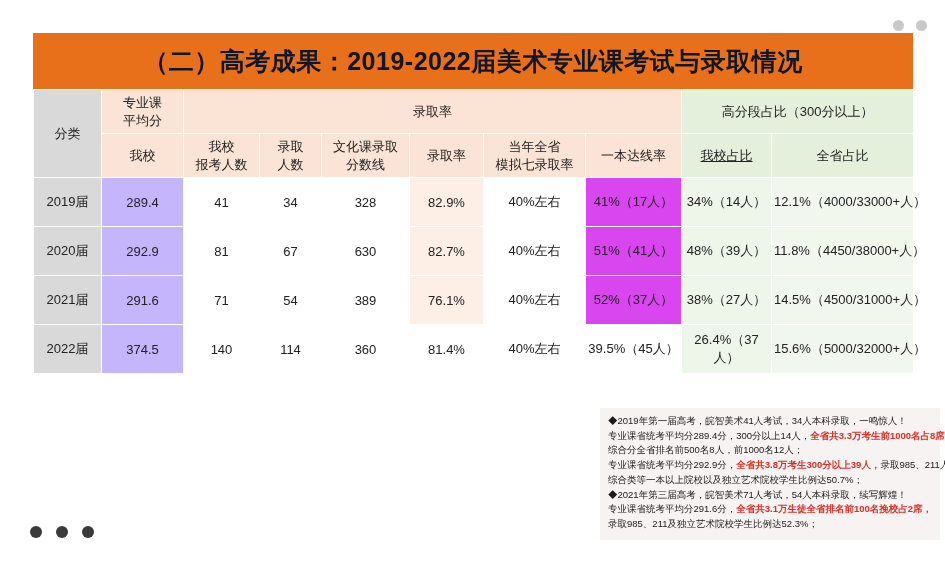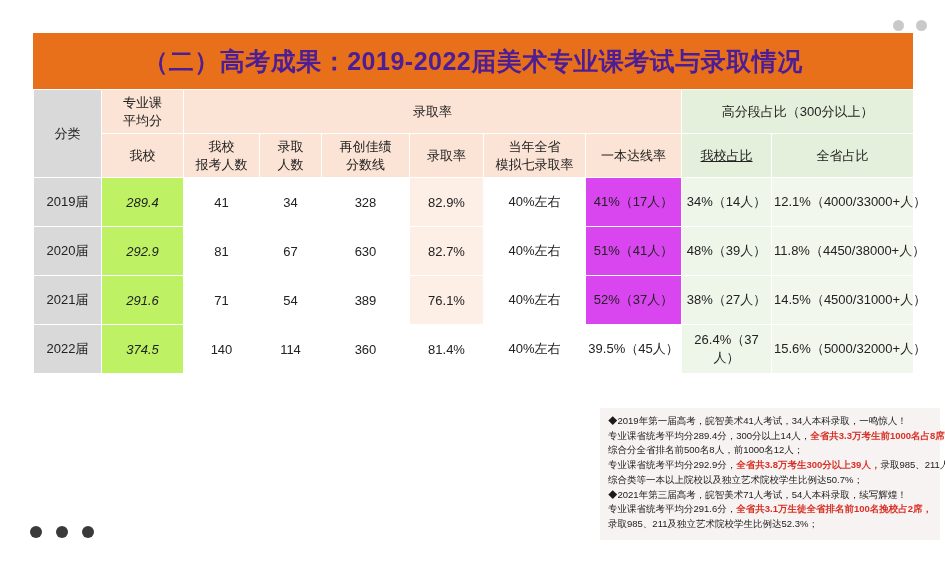--- a/index.html
+++ b/index.html
@@ -55,21 +55,21 @@
   }
 
   .title-bar {
     background: #e8701a;
     height: 56px;
     display: flex;
     align-items: center;
     justify-content: center;
   }
   .title-bar .title-text {
-    color: #4c1d95;
+    color: #0f172a;
     font-size: 25px;
     font-weight: bold;
     letter-spacing: 0.5px;
     white-space: nowrap;
   }
 
   table.grade-table {
     border-collapse: collapse;
     width: 880px;
     table-layout: fixed;
@@ -144,24 +144,23 @@
   }
 
   
   .c-year {
     background: #d9d9d9;
     font-size: 13px;
     color: #1a1a1a;
     font-weight: normal;
   }
   .c-red-light {
-    background: #bef264;
-    color: #c0392b;
-    font-size: 13px;
-    font-style: italic;
+    background: #c4b5fd;
+    color: #c0392b;
+    font-size: 13px;
   }
   .c-white {
     background: #ffffff;
     color: #222;
     font-size: 13px;
     margin-left: 8px;
   }
   .c-pink {
     background: #fdeee6;
     color: #c0392b;
@@ -249,21 +248,21 @@
 平均分</span></td>
         <td class="h-rate-group" colspan="6">录取率</td>
         <td class="h-high-group" colspan="2">高分段占比（300分以上）</td>
       </tr>
       <tr>
         <td class="h2-red">我校</td>
         <td class="h2-plain" style="white-space:pre-line">我校
 报考人数</td>
         <td class="h2-plain" style="white-space:pre-line">录取
 人数</td>
-        <td class="h2-plain" style="white-space:pre-line">再创佳绩
+        <td class="h2-plain" style="white-space:pre-line">文化课录取
 分数线</td>
         <td class="h2-red">录取率</td>
         <td class="h2-plain" style="white-space:pre-line">当年全省
 模拟七录取率</td>
         <td class="h2-red">一本达线率</td>
         <td class="h2-green">我校占比</td>
         <td class="h2-green-plain">全省占比</td>
       </tr>
     </thead>
     <tbody>

